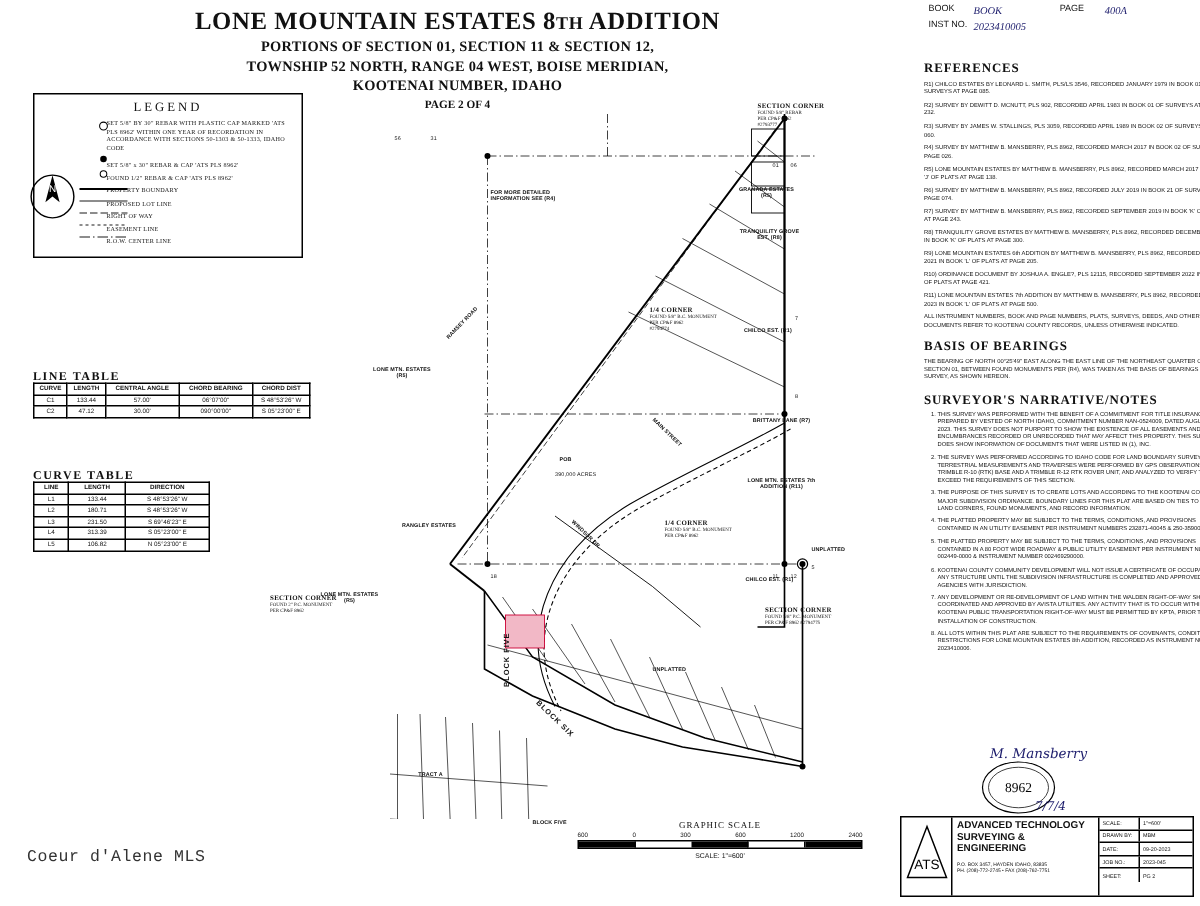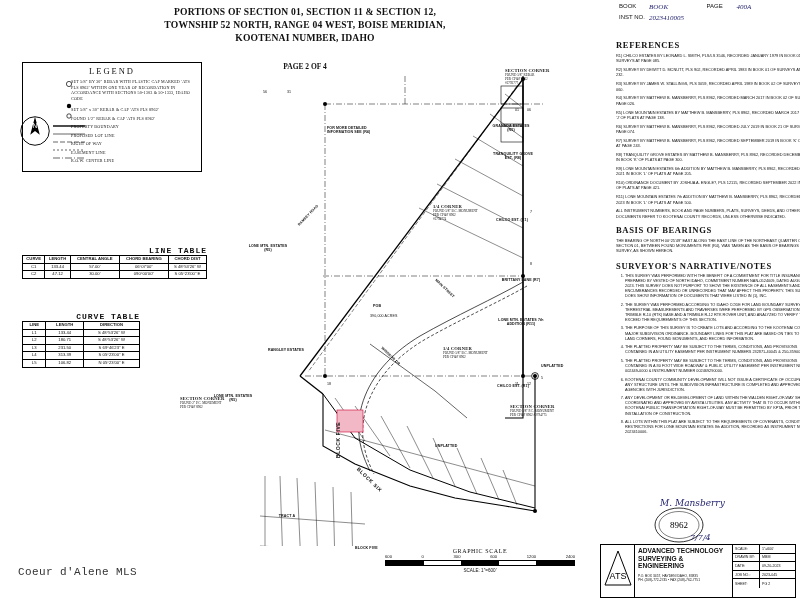--- a/index.html
+++ b/index.html
@@ -19,21 +19,21 @@
     position:absolute; left:60px; top:4px; width:490px;
     text-align:center;
   }
   .main-title {
     font-size:16.5px; font-weight:bold; letter-spacing:.4px;
     font-variant:small-caps;
   }
   .sub1, .sub2, .sub3 {
     font-weight:bold; font-size:9.6px; letter-spacing:.2px; margin-top:2px;
   }
-  .pageof { font-size:7.5px; margin-top:19px; font-weight:bold; }
+  .pageof { font-size:7.5px; margin-top:2px; font-weight:bold; }
 
   
   .book-stamp {
     position:absolute; right:6px; top:2px; width:175px;
     font-family:"Liberation Sans", sans-serif;
     font-size:6px; line-height:1.5;
   }
   .book-stamp .row { display:flex; }
   .book-stamp .lbl { width:30px; }
   .book-stamp .val { flex:1; font-family:"Liberation Serif", serif; font-size:7px; }
@@ -52,22 +52,22 @@
   .legend-lines { margin-left:26px; }
   .legend-lines div { margin-bottom:1px; letter-spacing:.2px; }
 
   
   .north {
     position:absolute; left:16px; top:112px; width:38px; height:38px;
   }
 
   
   .table-box { position:absolute; font-family:"Liberation Sans", sans-serif; }
-  .tbl-cap { text-align:right; font-weight:bold; font-size:8px; letter-spacing:1px;
-             font-family:Liberation Mono, monospace; font-variant:small-caps; }
+  .tbl-cap { text-align:left; font-weight:bold; font-size:8px; letter-spacing:1px;
+             font-family:Liberation Serif, serif; font-variant:small-caps; }
   table.t { border-collapse:collapse; width:100%; }
   table.t th, table.t td {
     border:.6px solid #000; font-size:4.2px; padding:1px 1px; text-align:center;
     line-height:1.1; white-space:nowrap;
   }
   table.t th { font-weight:bold; }
 
   #line-table { left:22px; top:246px; width:185px; }
   #curve-table { left:22px; top:312px; width:118px; }
 
@@ -156,20 +156,21 @@
       <div class="lbl">PAGE</div>
       <div class="val hand">400A</div>
     </div>
     <div class="row">
       <div class="lbl">INST NO.</div>
       <div class="val hand">2023410005</div>
     </div>
   </div>
 
   <div class="title-block">
+    <div class="main-title">LONE MOUNTAIN ESTATES 8th ADDITION</div>
     <div class="sub1">PORTIONS OF SECTION 01, SECTION 11 &amp; SECTION 12,</div>
     <div class="sub2">TOWNSHIP 52 NORTH, RANGE 04 WEST, BOISE MERIDIAN,</div>
     <div class="sub3">KOOTENAI NUMBER, IDAHO</div>
     <div class="pageof">PAGE 2 OF 4</div>
   </div>
 
   <div class="legend">
     <div class="legend-title">LEGEND</div>
     <div class="legend-body">
       <svg width="176" height="92" style="position:absolute;left:0;top:0;">

